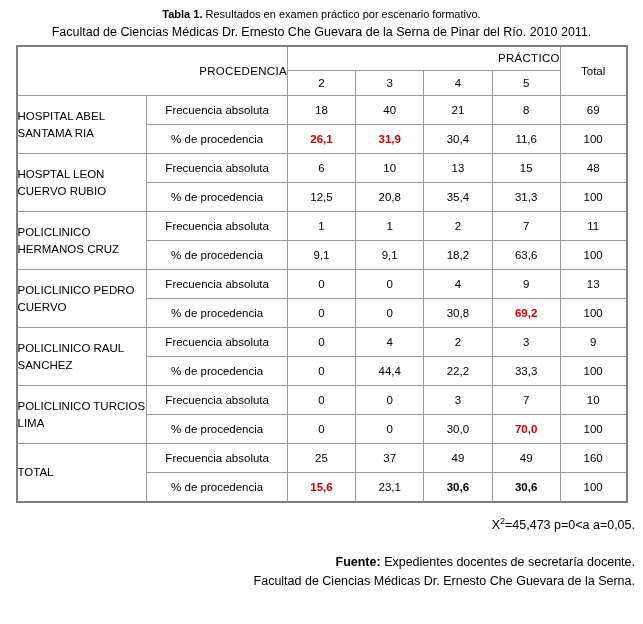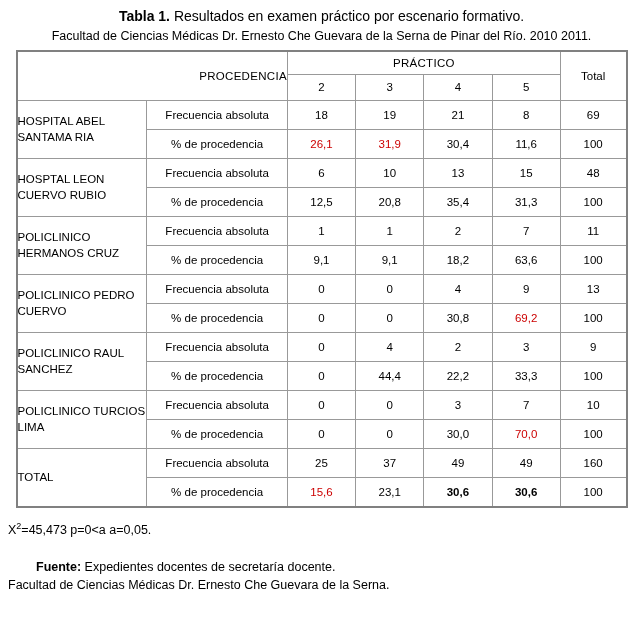--- a/index.html
+++ b/index.html
@@ -16,21 +16,21 @@
     overflow: hidden;
   }
   .page {
     width: 643px;
     height: 624px;
     box-sizing: border-box;
     padding: 6px 8px;
   }
   .caption {
     text-align: center;
-    font-size: 14px;
+    font-size: 11px;
     line-height: 1.5;
   }
   .caption .strong {
     font-weight: bold;
   }
   .caption-line2 {
     text-align: center;
     font-size: 12.5px;
     line-height: 1.5;
     margin-bottom: 4px;
@@ -53,21 +53,21 @@
     padding: 0;
   }
   .hdr-procedencia {
     text-align: right;
     font-weight: bold;
     font-size: 12.5px;
     height: 48px;
     letter-spacing: 0.3px;
   }
   .hdr-practico {
-    text-align: center;
+    text-align: right;
     font-weight: bold;
     font-size: 12.5px;
     height: 22px;
     letter-spacing: 0.3px;
   }
   .hdr-total {
     text-align: center;
     font-weight: bold;
     font-size: 12.5px;
   }
@@ -89,28 +89,28 @@
     font-size: 11.5px;
     height: 28px;
     padding: 2px 4px;
   }
   .val {
     text-align: center;
     font-size: 11.5px;
   }
   .val.hi {
     color: #cc0000;
-    font-weight: normal;
+    font-weight: bold;
   }
   .val.bold {
     font-weight: bold;
   }
   .footer {
     margin-top: 12px;
-    text-align: left;
+    text-align: right;
     font-size: 12.5px;
     line-height: 1.5;
   }
   .footer .stat {
     margin-bottom: 18px;
   }
   .footer .src-label {
     font-weight: bold;
     margin-left: 28px;
   }
@@ -148,21 +148,21 @@
         <td class="hdr-num">2</td>
         <td class="hdr-num">3</td>
         <td class="hdr-num">4</td>
         <td class="hdr-num">5</td>
       </tr>
 
       <tr>
         <td class="rowname" rowspan="2">HOSPITAL ABEL SANTAMA RIA</td>
         <td class="metric">Frecuencia absoluta</td>
         <td class="val">18</td>
-        <td class="val">19</td>
+        <td class="val">40</td>
         <td class="val">21</td>
         <td class="val">8</td>
         <td class="val">69</td>
       </tr>
       <tr>
         <td class="metric">% de procedencia</td>
         <td class="val hi">26,1</td>
         <td class="val hi">31,9</td>
         <td class="val">30,4</td>
         <td class="val">11,6</td>

